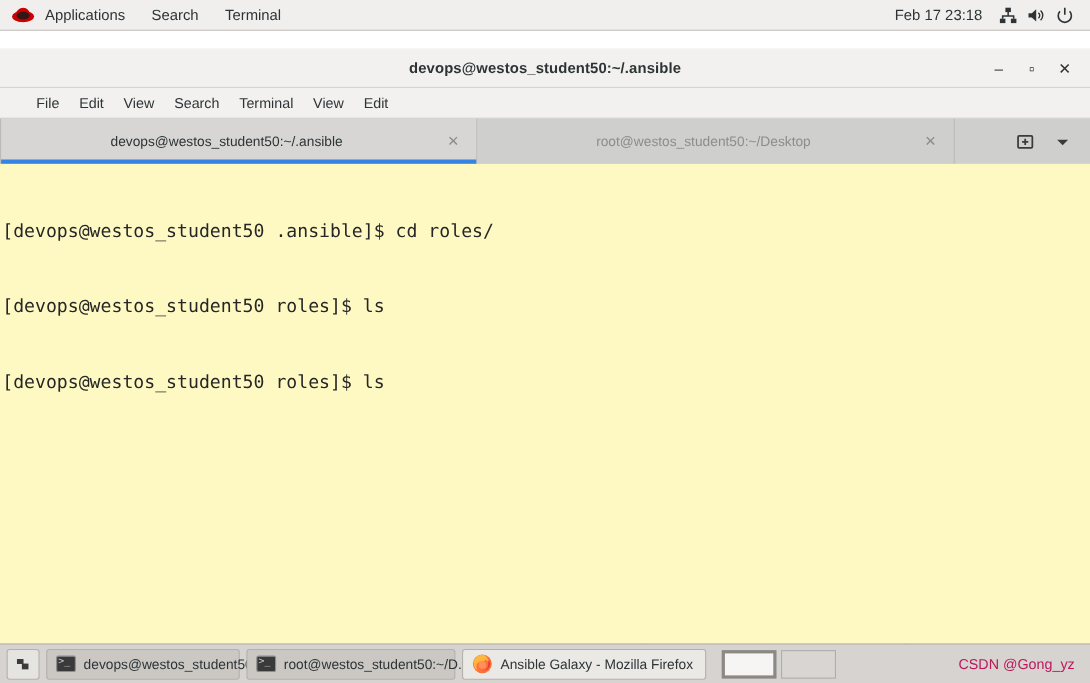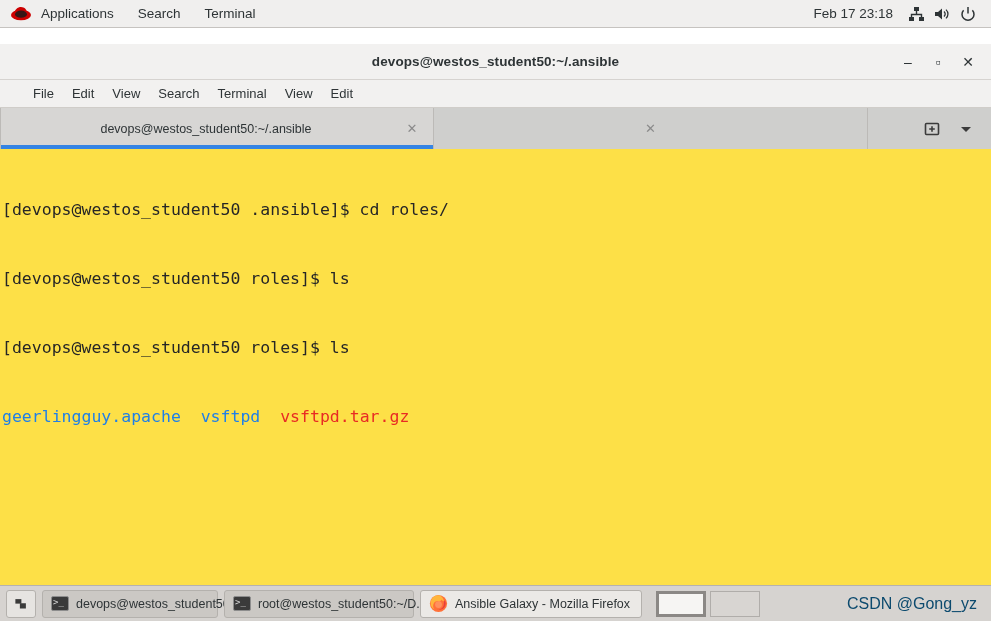--- a/index.html
+++ b/index.html
@@ -105,21 +105,21 @@
     width: 434px; background: #cfcfcd; color: #8d8d8b;
     border-right: 1px solid #bcbab7;
   }
   #tab-actions { margin-left: auto; display: flex; align-items: center; padding-right: 8px; }
   .tab-act { width: 34px; height: 41px; display: flex; align-items: center; justify-content: center; color: #3b3b3b; }
 
   
   #term {
     position: relative;
     width: 991px; height: 451px;
-    background: #fde047;
+    background: #fef9c3;
     font-family: "DejaVu Sans Mono", "Liberation Mono", monospace;
     font-size: 16.5px;
     line-height: 23px;
     color: #262626;
     padding: 3px 0 0 2px;
     overflow: hidden;
     white-space: pre;
   }
   #term .line { height: 23px; white-space: pre; }
   .c-blue { color: #1f7fe8; }
@@ -179,21 +179,21 @@
   #workspaces { display: flex; align-items: center; margin-left: 8px; }
   .ws {
     width: 50px; height: 26px;
     border: 1px solid #b0adaa;
     background: #d8d5d2;
     margin-right: 4px;
   }
   .ws.active { background: #f6f5f3; border: 3px solid #8b8885; }
   #watermark {
     margin-left: auto;
-    font-size: 16px; color: #0c4a6e;
+    font-size: 13px; color: #be185d;
     padding-right: 8px; white-space: nowrap;
   }
 </style>
 </head>
 <body>
 
 <div id="top-bar">
   <div id="redhat-logo">
     <svg width="24" height="20" viewBox="0 0 24 20">
       <ellipse cx="12" cy="11" rx="10" ry="5.2" fill="#cc0000"></ellipse>
@@ -252,20 +252,21 @@
     <div class="m-item">View</div>
     <div class="m-item">Edit</div>
   </div>
 
   <div id="tab-bar">
     <div class="tab" id="tab-0">
       <span class="tab-label">devops@westos_student50:~/.ansible</span>
       <span class="tab-close">✕</span>
     </div>
     <div class="tab" id="tab-1">
+      <span class="tab-label">root@westos_student50:~/Desktop</span>
       <span class="tab-close">✕</span>
     </div>
     <div id="tab-actions">
       <div class="tab-act">
         <svg width="16" height="16" viewBox="0 0 16 16">
           <rect x="1.5" y="2.5" width="13" height="11" rx="1" stroke="#3b3b3b" stroke-width="1.6" fill="none"></rect>
           <path d="M8 5.2 L8 10.8 M5.2 8 L10.8 8" stroke="#3b3b3b" stroke-width="1.6"></path>
         </svg>
       </div>
       <div class="tab-act">
@@ -273,21 +274,20 @@
             <path d="M1 2 L6 7 L11 2 Z" fill="#3b3b3b"></path>
           </svg>
       </div>
     </div>
   </div>
 
   <div id="term">
     <div class="line"><span>[devops@westos_student50 .ansible]$ cd roles/</span></div>
     <div class="line"><span>[devops@westos_student50 roles]$ ls</span></div>
     <div class="line"><span>[devops@westos_student50 roles]$ ls</span></div>
-    <div class="line"><span class="c-blue">geerlingguy.apache</span><span>  </span><span class="c-blue">vsftpd</span><span>  </span><span class="c-red">vsftpd.tar.gz</span></div>
     
     
     
     
     
     
     
 
     <div id="annotation">模拟环境：知道文件在哪里，要安装</div>
   </div>

